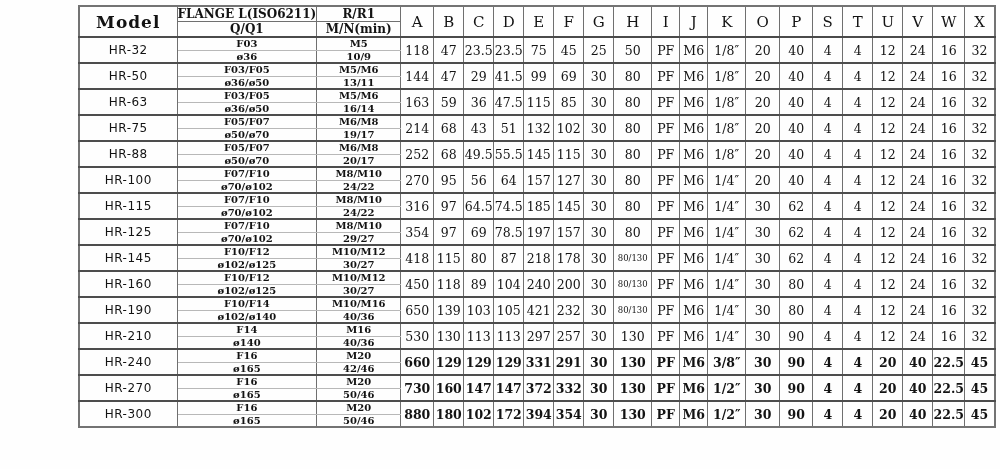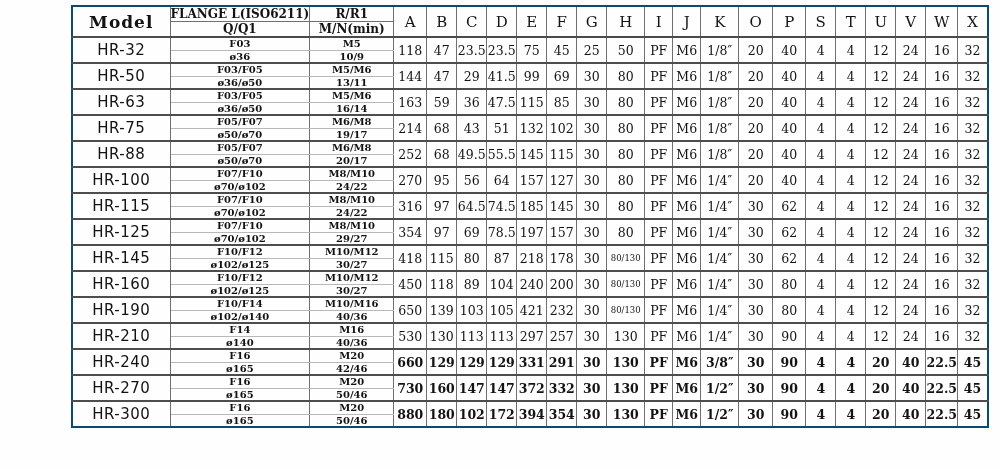--- a/index.html
+++ b/index.html
@@ -3,39 +3,39 @@
 <meta charset="utf-8">
 <style>
   html,body{margin:0;padding:0;}
   body{
     width:1000px;height:469px;overflow:hidden;
     background:#ffffff;
     font-family:"DejaVu Serif", serif;
   }
   .canvas{position:relative;width:1000px;height:469px;background:#fefefe;}
   table.spec-table{
-    position:absolute;left:71px;top:5px;
+    position:absolute;left:78px;top:5px;
     border-collapse:collapse;table-layout:fixed;
-    border:2px solid #0c4a6e;
+    border:2px solid #737373;
   }
   th,td{
     border:1px solid #6f6f6f;
     text-align:center;vertical-align:middle;
     padding:0;color:#131313;
     overflow:hidden;white-space:nowrap;
   }
   thead tr{height:15px;}
   tbody tr{height:13px;}
   th.model-h{font-size:17px;font-weight:bold;letter-spacing:1px;}
   th.flange-h{font-size:12px;font-weight:bold;}
   th.dim-h{font-size:15px;font-weight:normal;border-bottom:2px solid #4a4a4a;}
   thead tr:last-child th{border-bottom:2px solid #4a4a4a;}
   td.model{
     font-family:"DejaVu Sans", sans-serif;
-    font-size:15px;letter-spacing:0.5px;
+    font-size:12px;letter-spacing:0.5px;
   }
   td.dim{font-size:12.5px;}
   td.dim.small{font-size:8.5px;margin-left:36px;}
   td.sub{font-size:10px;font-weight:bold;}
   td.sub-top{border-bottom:1px solid #b8b8b8;}
   td.sub-bottom{border-top:1px solid #b8b8b8;}
   tbody tr.row-start td{border-top:2px solid #4d4d4d;}
   tbody tr.boldrow td.dim{font-weight:bold;}
   tbody tr.boldrow td.model{font-weight:normal;}
 </style>

